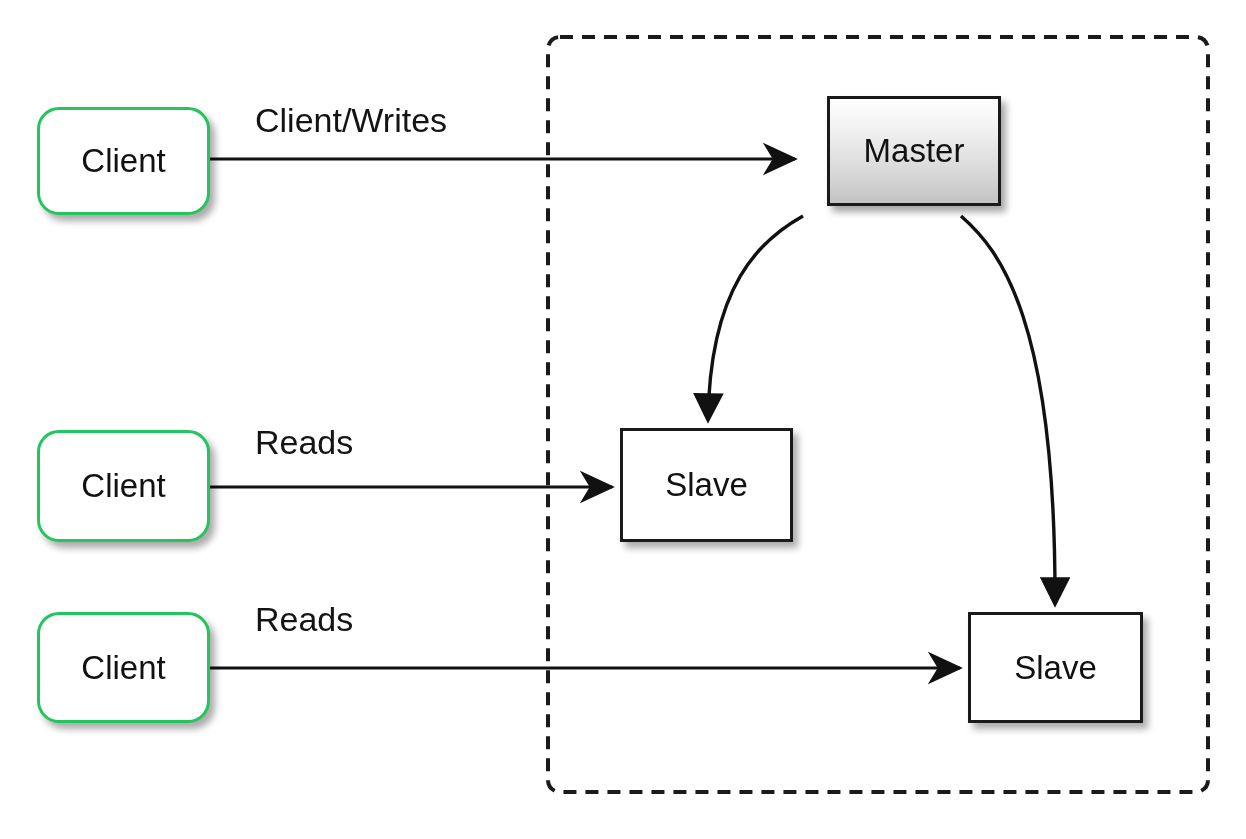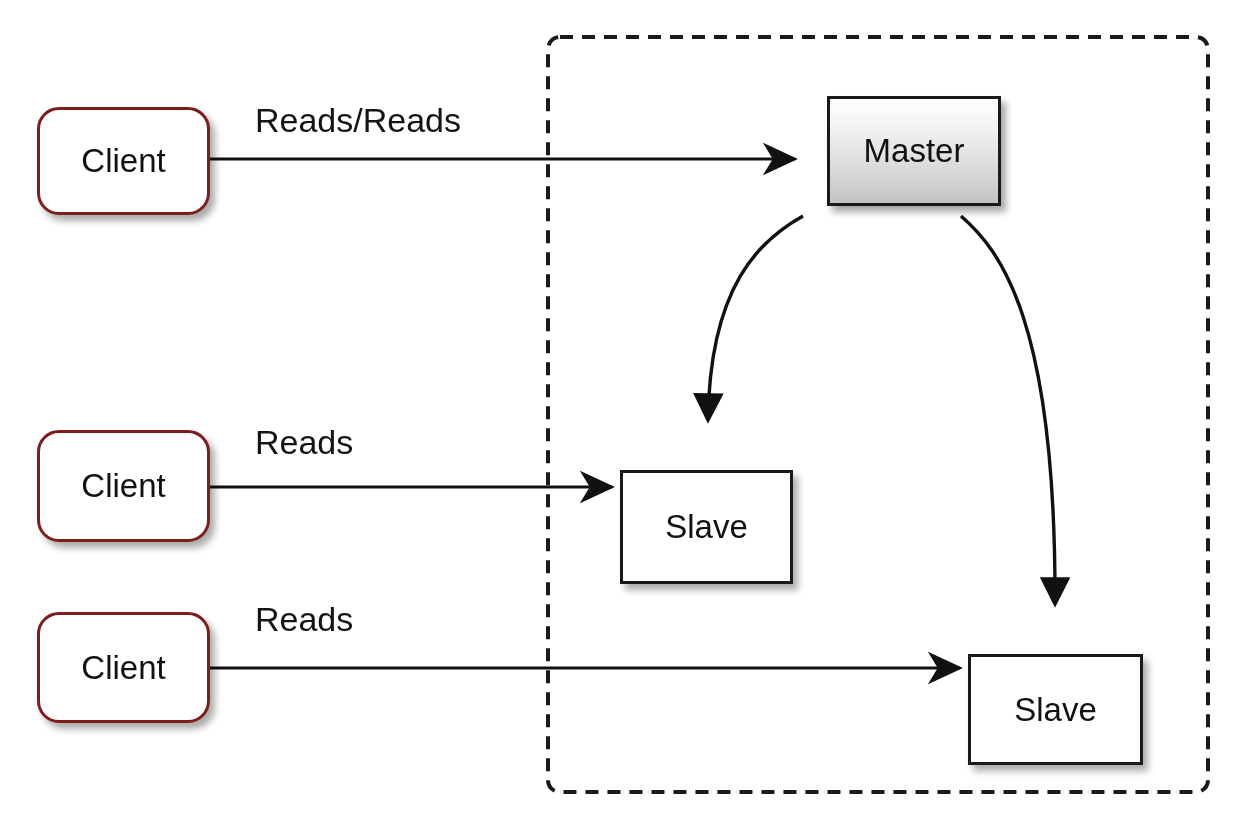--- a/index.html
+++ b/index.html
@@ -28,38 +28,37 @@
   .node {
     position: absolute;
     box-sizing: border-box;
     display: flex;
     align-items: center;
     justify-content: center;
     color: #111111;
     z-index: 3;
   }
   .node-client {
-    border: 3px solid #7f1d1d;
+    border: 3px solid #22c55e;
     border-radius: 22px;
     background: #ffffff;
     font-size: 33px;
     box-shadow: 5px 6px 7px rgba(0,0,0,0.33);
   }
   .node-master {
     border: 3px solid #1a1a1a;
     background: linear-gradient(to bottom, #fefefe 0%, #f2f2f2 28%, #d3d3d3 78%, #c3c3c3 100%);
     font-size: 33px;
     box-shadow: 5px 6px 7px rgba(0,0,0,0.35);
   }
   .node-slave {
     border: 3px solid #1a1a1a;
     background: #ffffff;
     font-size: 33px;
     box-shadow: 5px 6px 7px rgba(0,0,0,0.33);
-    margin-top: 42px;
   }
   .edge-label {
     position: absolute;
     color: #141414;
     font-size: 34px;
     line-height: 34px;
     white-space: nowrap;
     z-index: 4;
   }
 </style>
@@ -111,20 +110,20 @@
   </div>
 
   <div class="node node-slave" style="left:620px; top:428px; width:173px; height:114px;">
     <span>Slave</span>
   </div>
 
   <div class="node node-slave" style="left:968px; top:612px; width:175px; height:111px;">
     <span>Slave</span>
   </div>
 
-  <div class="edge-label" style="left:255px; top:103px;">Reads/Reads</div>
+  <div class="edge-label" style="left:255px; top:103px;">Client/Writes</div>
 
   <div class="edge-label" style="left:255px; top:425px;">Reads</div>
 
   <div class="edge-label" style="left:255px; top:602px;">Reads</div>
 
 
 </div>
 
 </body></html>

